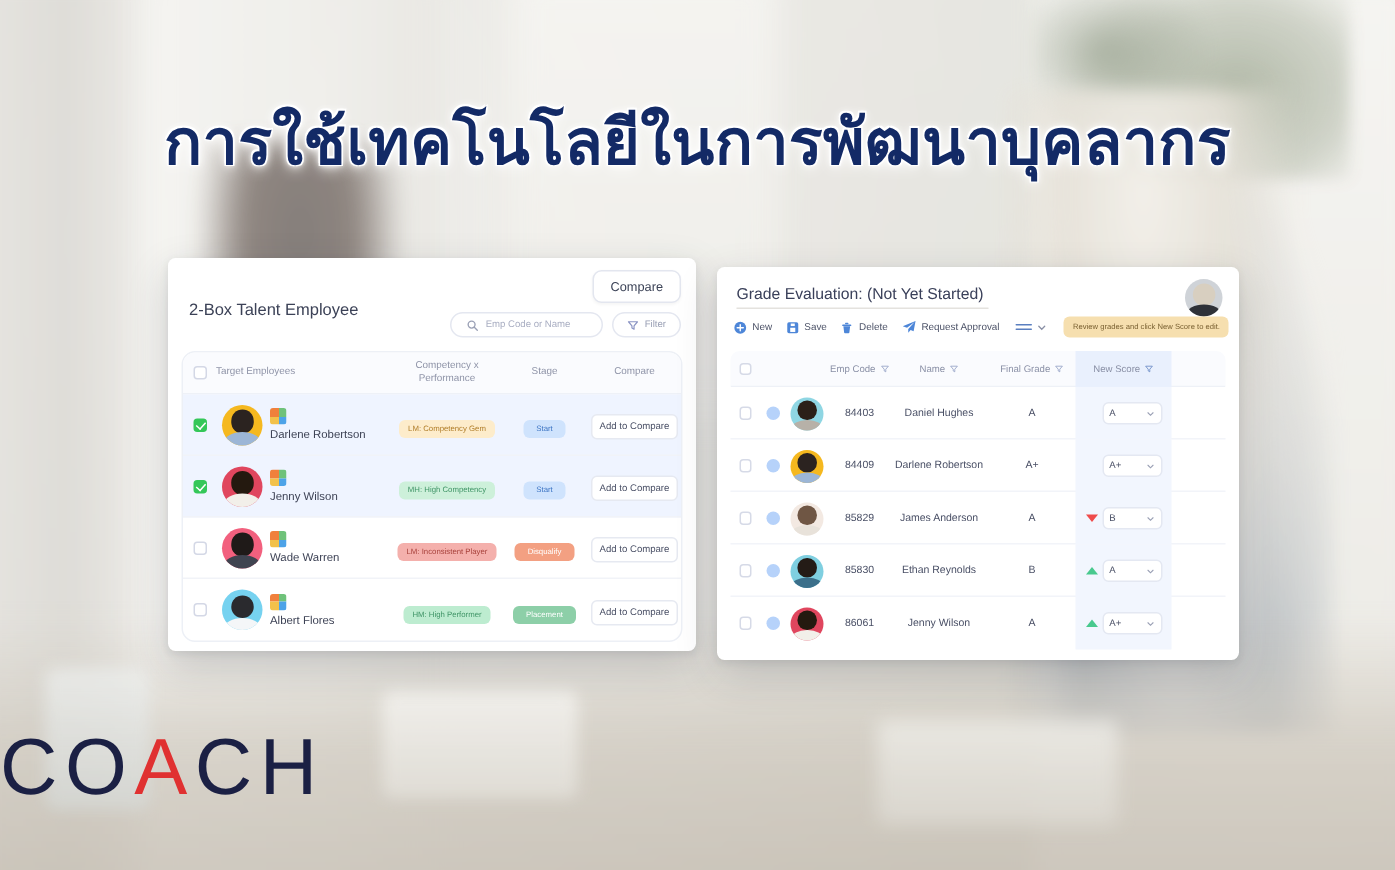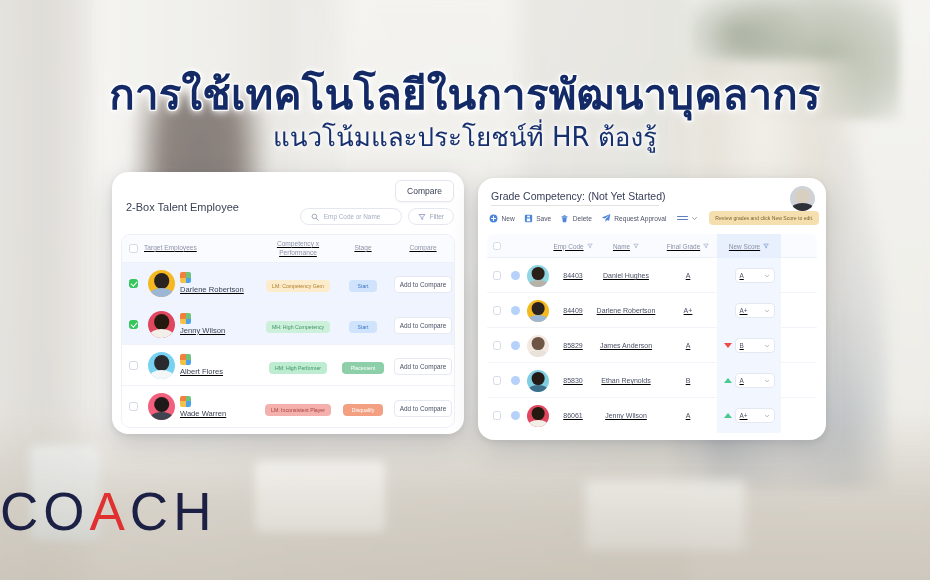--- a/index.html
+++ b/index.html
@@ -78,24 +78,23 @@
     margin-top: 6px;
     font-family: "DejaVu Sans", sans-serif;
     font-size: 26px; font-weight: 400; line-height: 1.15;
     color: #17306e;
     text-shadow: 0 0 3px #fff, 0 0 7px #fff, 0 1px 8px rgba(255,255,255,.95);
   }
 
   
   .panel {
     position: absolute; z-index: 5;
-    background: #ffffff; border-radius: 16px;
+    background: #ffffff; border-radius: 5px;
     box-shadow: 0 10px 28px rgba(40,45,60,0.18), 0 2px 6px rgba(40,45,60,0.10);
     overflow: hidden;
-    text-decoration: underline;
   }
   .panel-left  { left: 112px; top: 172px; width: 352px; height: 262px; }
   .panel-right { left: 478px; top: 178px; width: 348px; height: 262px; }
 
   
   .lp-top { position: relative; height: 62px; }
   .compare-btn {
     position: absolute; right: 10px; top: 8px;
     background: #fff; border: 1px solid #e3e6ef; border-radius: 6px;
     font-size: 8.5px; color: #3b4256; padding: 5px 11px;
@@ -241,21 +240,20 @@
   <div class="bg-personR"></div>
   <div class="bg-desk"></div>
   <div class="bg-deskobj1"></div>
   <div class="bg-deskobj2"></div>
   <div class="bg-glass"></div>
   <div class="bg-veil"></div>
 </div>
 
 <div class="headline-wrap">
   <div class="headline-main">การใช้เทคโนโลยีในการพัฒนาบุคลากร</div>
-  <div class="headline-sub">แนวโน้มและประโยชน์ที่ HR ต้องรู้</div>
 </div>
 
 <div class="panel panel-left">
   <div class="lp-top">
     <div class="compare-btn">Compare</div>
     <div class="lp-title">2-Box Talent Employee</div>
     <div class="lp-search-row">
       <div class="searchbox">
         <span>
           <svg width="8" height="8" viewBox="0 0 16 16" fill="none" stroke="#9aa0b5" stroke-width="1.8">
@@ -328,62 +326,62 @@
           </div>
           <div class="cellc"><span class="badge" style="background:#cdf0da;color:#3f9466">MH: High Competency</span></div>
           <div class="cellc"><span class="stage" style="background:#cfe3fd;color:#3f76c4">Start</span></div>
           <div class="cellc"><span class="addbtn">Add to Compare</span></div>
         </div>
         <div class="lrow">
           <div>
             <div class="cbx"></div>
           </div>
           <div class="emp">
+            <div class="av" style="background:#f2607e;--hair:#1f1a18;--shirt:#3f4450"></div>
+            <div class="emp-meta">
+              <div class="tile">
+                <i style="background:#f0803c"></i>
+                <i style="background:#6fc27a"></i>
+                <i style="background:#f2c14a"></i>
+                <i style="background:#4da3e8"></i>
+              </div>
+              <div class="emp-name">Wade Warren</div>
+            </div>
+          </div>
+          <div class="cellc"><span class="badge" style="background:#f4b0ac;color:#a8423c">LM: Inconsistent Player</span></div>
+          <div class="cellc"><span class="stage" style="background:#f3a082;color:#ffffff">Disqualify</span></div>
+          <div class="cellc"><span class="addbtn">Add to Compare</span></div>
+        </div>
+        <div class="lrow">
+          <div>
+            <div class="cbx"></div>
+          </div>
+          <div class="emp">
             <div class="av" style="background:#76d2f0;--hair:#2a2a2e;--shirt:#f4f6f8"></div>
             <div class="emp-meta">
               <div class="tile">
                 <i style="background:#f0803c"></i>
                 <i style="background:#6fc27a"></i>
                 <i style="background:#f2c14a"></i>
                 <i style="background:#4da3e8"></i>
               </div>
               <div class="emp-name">Albert Flores</div>
             </div>
           </div>
           <div class="cellc"><span class="badge" style="background:#bdecd0;color:#3f9466">HM: High Performer</span></div>
           <div class="cellc"><span class="stage" style="background:#8dcfa8;color:#ffffff">Placement</span></div>
           <div class="cellc"><span class="addbtn">Add to Compare</span></div>
         </div>
-        <div class="lrow">
-          <div>
-            <div class="cbx"></div>
-          </div>
-          <div class="emp">
-            <div class="av" style="background:#f2607e;--hair:#1f1a18;--shirt:#3f4450"></div>
-            <div class="emp-meta">
-              <div class="tile">
-                <i style="background:#f0803c"></i>
-                <i style="background:#6fc27a"></i>
-                <i style="background:#f2c14a"></i>
-                <i style="background:#4da3e8"></i>
-              </div>
-              <div class="emp-name">Wade Warren</div>
-            </div>
-          </div>
-          <div class="cellc"><span class="badge" style="background:#f4b0ac;color:#a8423c">LM: Inconsistent Player</span></div>
-          <div class="cellc"><span class="stage" style="background:#f3a082;color:#ffffff">Disqualify</span></div>
-          <div class="cellc"><span class="addbtn">Add to Compare</span></div>
-        </div>
       </div>
   </div>
 </div>
 
 <div class="panel panel-right">
   <div class="rp-top">
-    <div class="rp-title">Grade Competency: (Not Yet Started)</div>
+    <div class="rp-title">Grade Evaluation: (Not Yet Started)</div>
     <div class="rp-title-ul"></div>
     <div class="rp-avatar"></div>
     <div class="toolbar">
       <div class="tb-item">
         <span>
           <svg width="9" height="9" viewBox="0 0 16 16">
               <circle cx="8" cy="8" r="7" fill="#4d86d8"></circle>
           <path d="M8 4.4v7.2M4.4 8h7.2" stroke="#fff" stroke-width="1.7" stroke-linecap="round"></path>
             </svg>
         </span>

